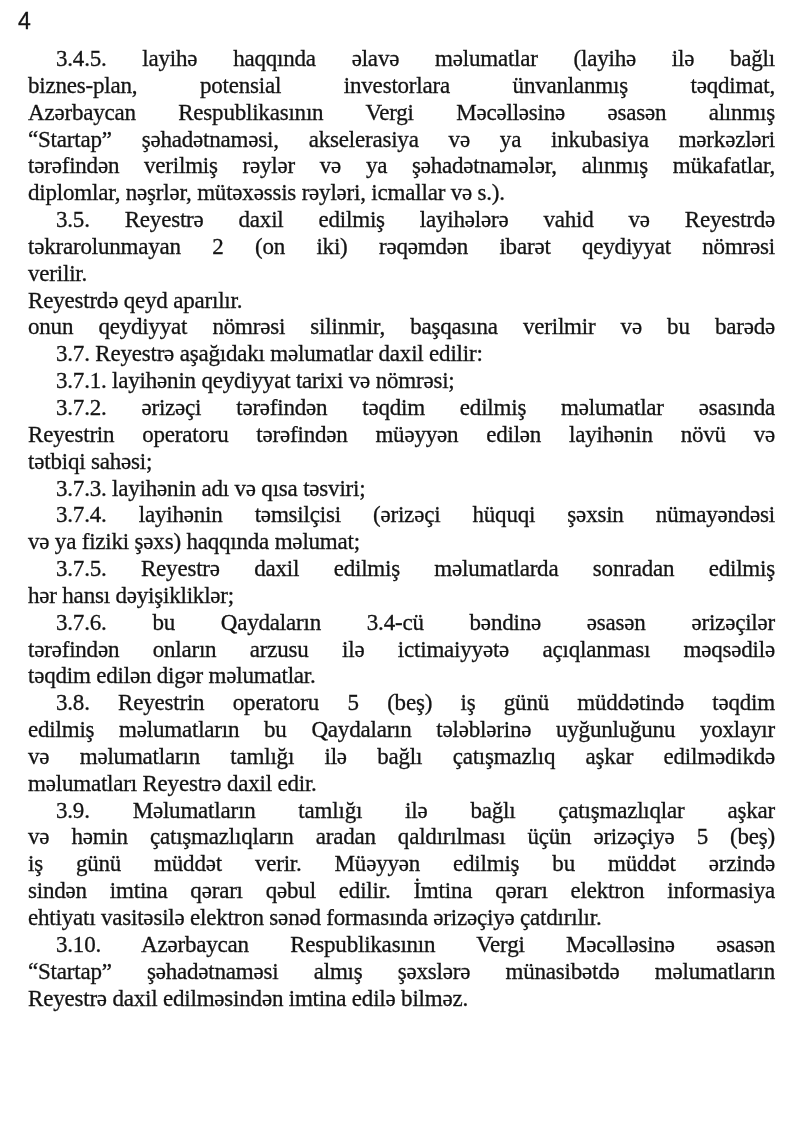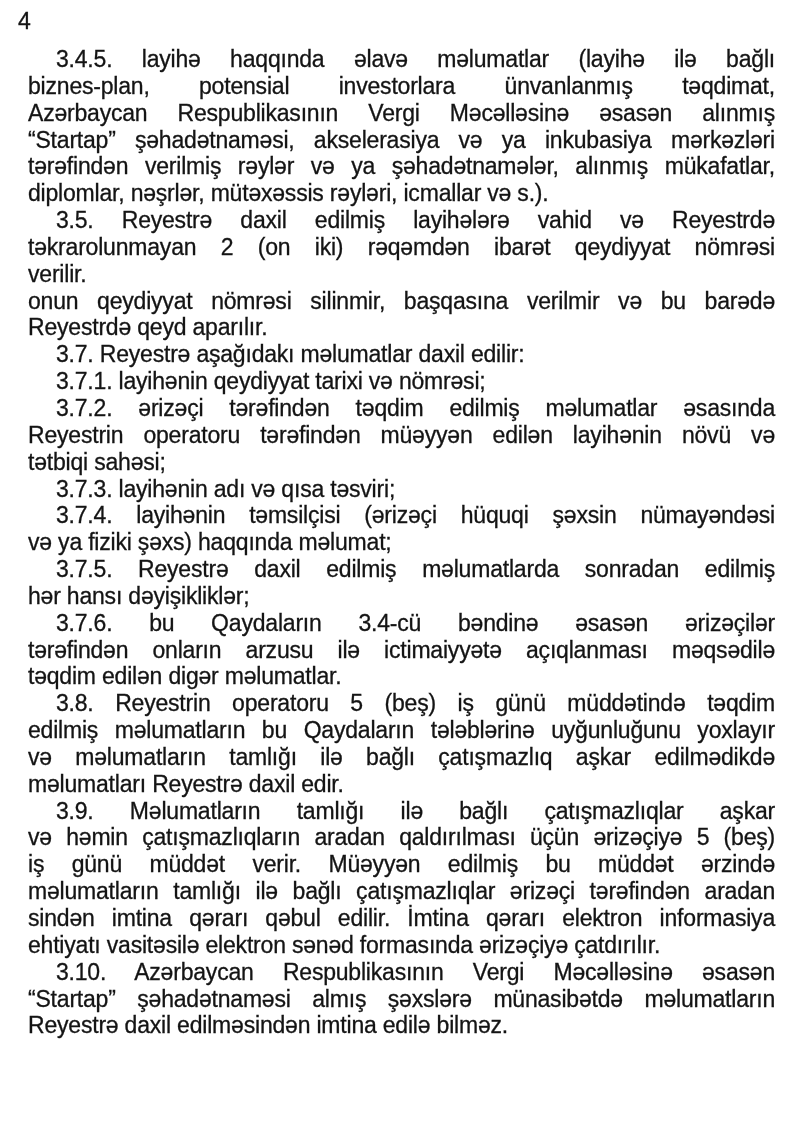--- a/index.html
+++ b/index.html
@@ -28,20 +28,21 @@
   }
   .para { margin: 0; padding: 0; }
   .line {
     height: 26.85px;
     line-height: 26.85px;
     font-size: 23px;
     letter-spacing: -0.2px;
     text-align: justify;
     text-align-last: justify;
     white-space: normal;
+    font-family: Liberation Serif, serif;
     -webkit-text-stroke: 0.3px currentColor;
   }
   .line.first { text-indent: 28px; }
   .line.parlast { text-align-last: left; }
 </style>
 </head>
 <body>
 
 <div class="page">
   <div class="pagenum">4</div>
@@ -53,22 +54,22 @@
         <div class="line">“Startap” şəhadətnaməsi, akselerasiya və ya inkubasiya mərkəzləri</div>
         <div class="line">tərəfindən verilmiş rəylər və ya şəhadətnamələr, alınmış mükafatlar,</div>
         <div class="line parlast">diplomlar, nəşrlər, mütəxəssis rəyləri, icmallar və s.).</div>
       </div>
       <div class="para">
         <div class="line first">3.5. Reyestrə daxil edilmiş layihələrə vahid və Reyestrdə</div>
         <div class="line">təkrarolunmayan 2 (on iki) rəqəmdən ibarət qeydiyyat nömrəsi</div>
         <div class="line parlast">verilir.</div>
       </div>
       <div class="para">
+        <div class="line parlast">Reyestrdə qeyd aparılır.</div>
         <div class="line">onun qeydiyyat nömrəsi silinmir, başqasına verilmir və bu barədə</div>
-        <div class="line parlast">Reyestrdə qeyd aparılır.</div>
       </div>
       <div class="para">
         <div class="line first parlast">3.7. Reyestrə aşağıdakı məlumatlar daxil edilir:</div>
       </div>
       <div class="para">
         <div class="line first parlast">3.7.1. layihənin qeydiyyat tarixi və nömrəsi;</div>
       </div>
       <div class="para">
         <div class="line first">3.7.2. ərizəçi tərəfindən təqdim edilmiş məlumatlar əsasında</div>
         <div class="line">Reyestrin operatoru tərəfindən müəyyən edilən layihənin növü və</div>
@@ -93,21 +94,20 @@
       <div class="para">
         <div class="line first">3.8. Reyestrin operatoru 5 (beş) iş günü müddətində təqdim</div>
         <div class="line">edilmiş məlumatların bu Qaydaların tələblərinə uyğunluğunu yoxlayır</div>
         <div class="line">və məlumatların tamlığı ilə bağlı çatışmazlıq aşkar edilmədikdə</div>
         <div class="line parlast">məlumatları Reyestrə daxil edir.</div>
       </div>
       <div class="para">
         <div class="line first">3.9. Məlumatların tamlığı ilə bağlı çatışmazlıqlar aşkar</div>
         <div class="line">və həmin çatışmazlıqların aradan qaldırılması üçün ərizəçiyə 5 (beş)</div>
         <div class="line">iş günü müddət verir. Müəyyən edilmiş bu müddət ərzində</div>
-        <div class="line">məlumatların tamlığı ilə bağlı çatışmazlıqlar ərizəçi tərəfindən aradan</div>
         <div class="line">sindən imtina qərarı qəbul edilir. İmtina qərarı elektron informasiya</div>
         <div class="line parlast">ehtiyatı vasitəsilə elektron sənəd formasında ərizəçiyə çatdırılır.</div>
       </div>
       <div class="para">
         <div class="line first">3.10. Azərbaycan Respublikasının Vergi Məcəlləsinə əsasən</div>
         <div class="line">“Startap” şəhadətnaməsi almış şəxslərə münasibətdə məlumatların</div>
         <div class="line parlast">Reyestrə daxil edilməsindən imtina edilə bilməz.</div>
       </div>
     </div>
 </div>

